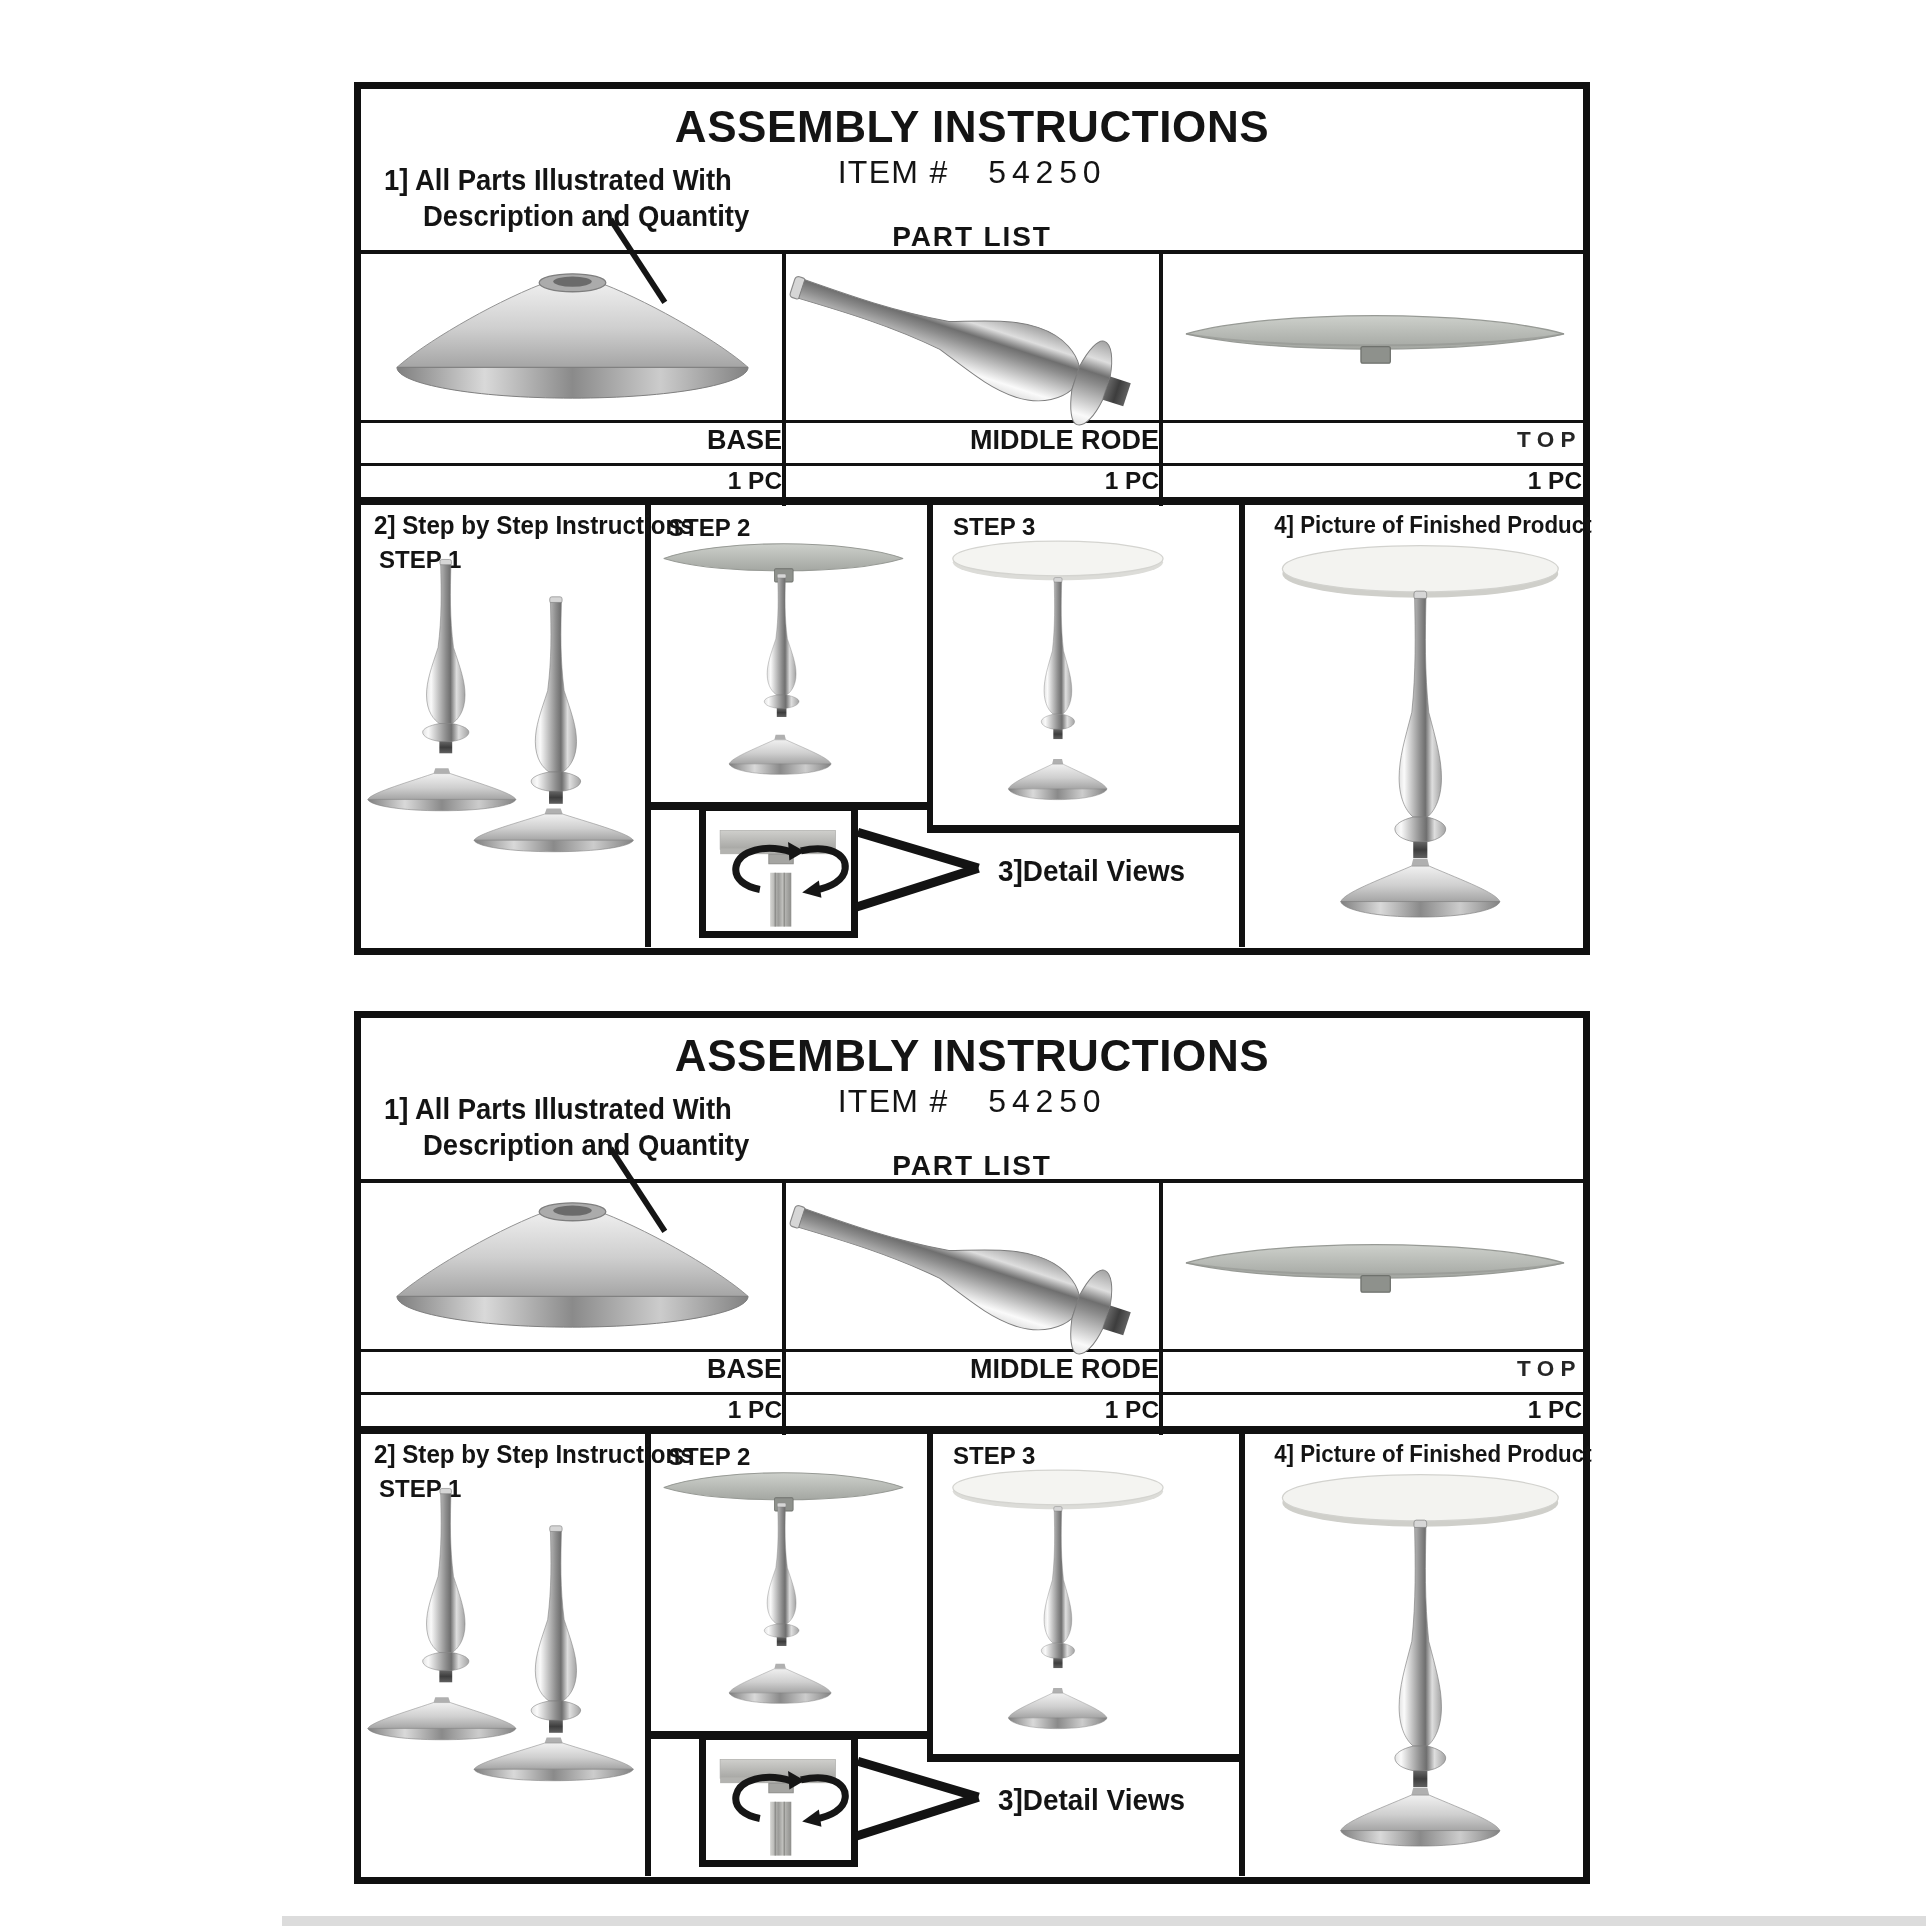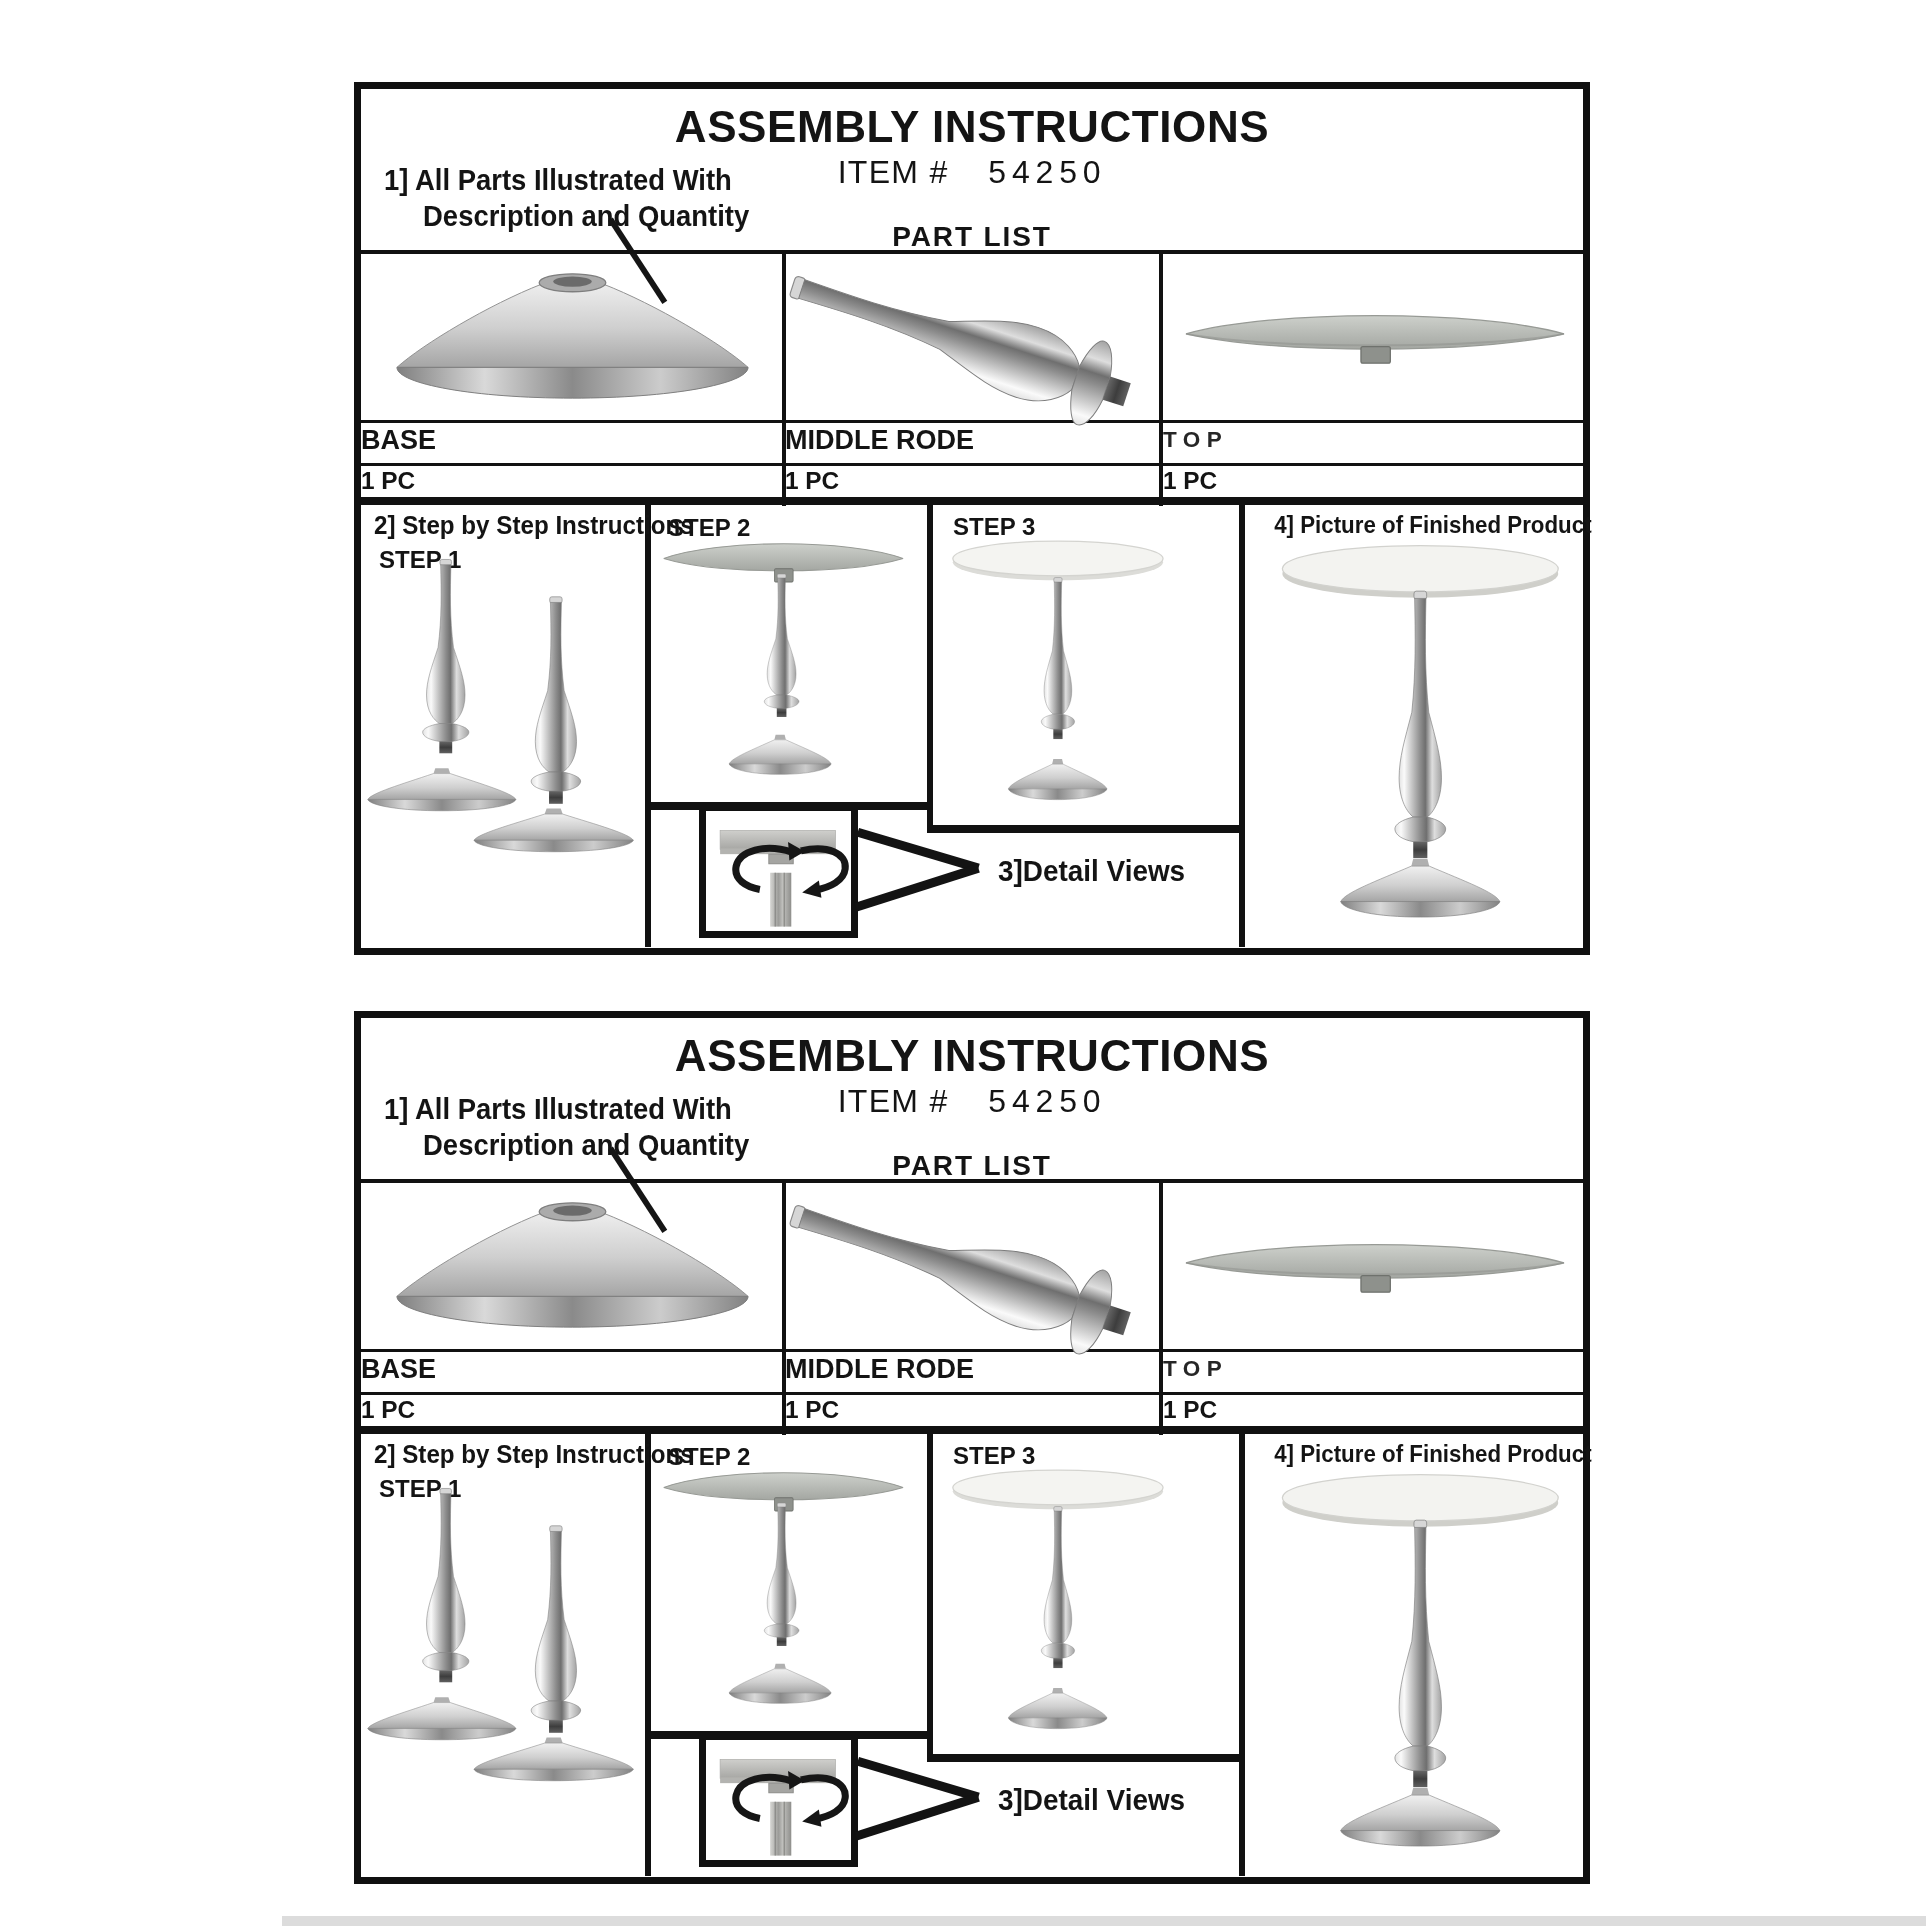--- a/index.html
+++ b/index.html
@@ -6,21 +6,21 @@
   body{width:1926px;height:1926px;position:relative;overflow:hidden;
        font-family:"Liberation Sans",sans-serif;color:#141414;}
   .abs{position:absolute;}
   .sheet{position:absolute;left:354px;width:1236px;height:873px;background:#fff;
          border:7.7px solid #101010;box-sizing:border-box;}
   .ctr{text-align:center;width:100%;left:0;}
   .b{font-weight:700;}
   .cond{transform:scaleX(0.93);transform-origin:left center;white-space:nowrap;}
   .hline{background:#111;left:0;right:0;}
   .vline{background:#111;}
-  .cell-label{font-weight:700;font-size:27px;text-align:left;}
+  .cell-label{font-weight:700;font-size:27px;text-align:right;}
   .step-label{font-weight:700;font-size:24px;white-space:nowrap;}
   svg{display:block;overflow:visible;}
   .detail-box{border:7.7px solid #111;box-sizing:border-box;background:#fff;}
   .bottom-strip{position:absolute;left:282px;top:1916px;width:1644px;height:10.3px;background:#dcdcdc;}
 </style>
 </head>
 <body>
 
 <svg width="0" height="0" class="abs" aria-hidden="true">
   <defs>

